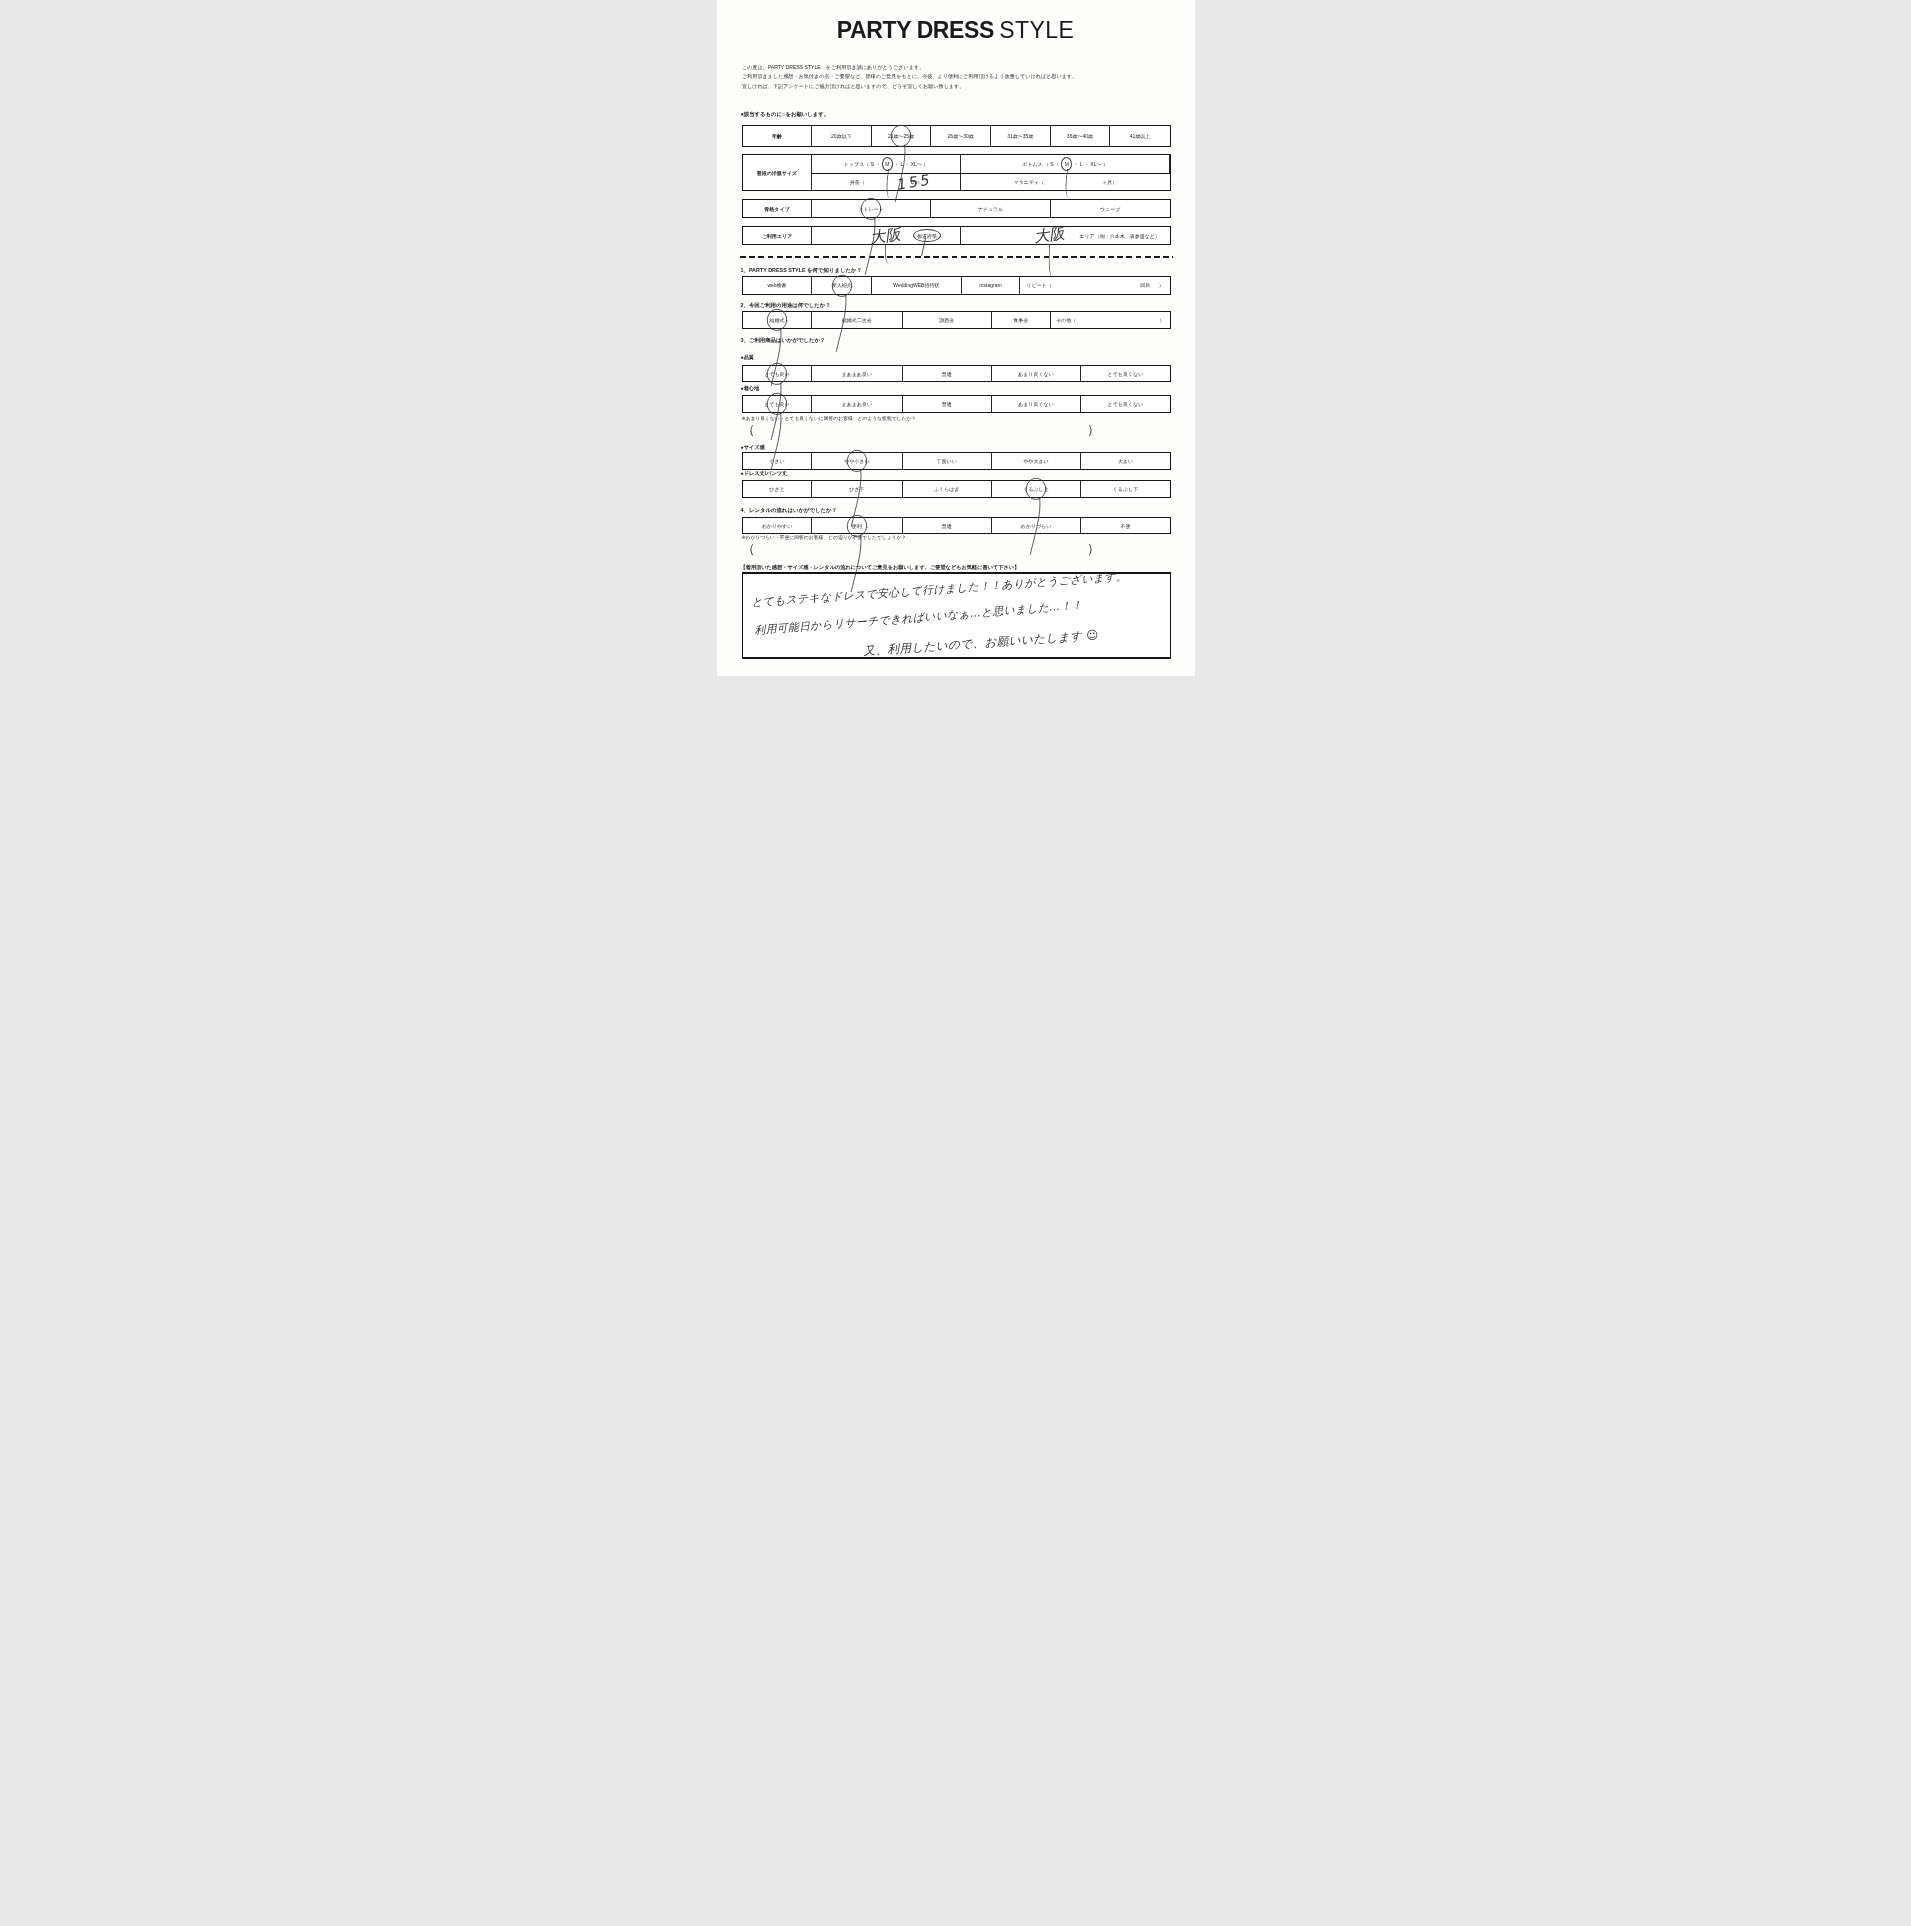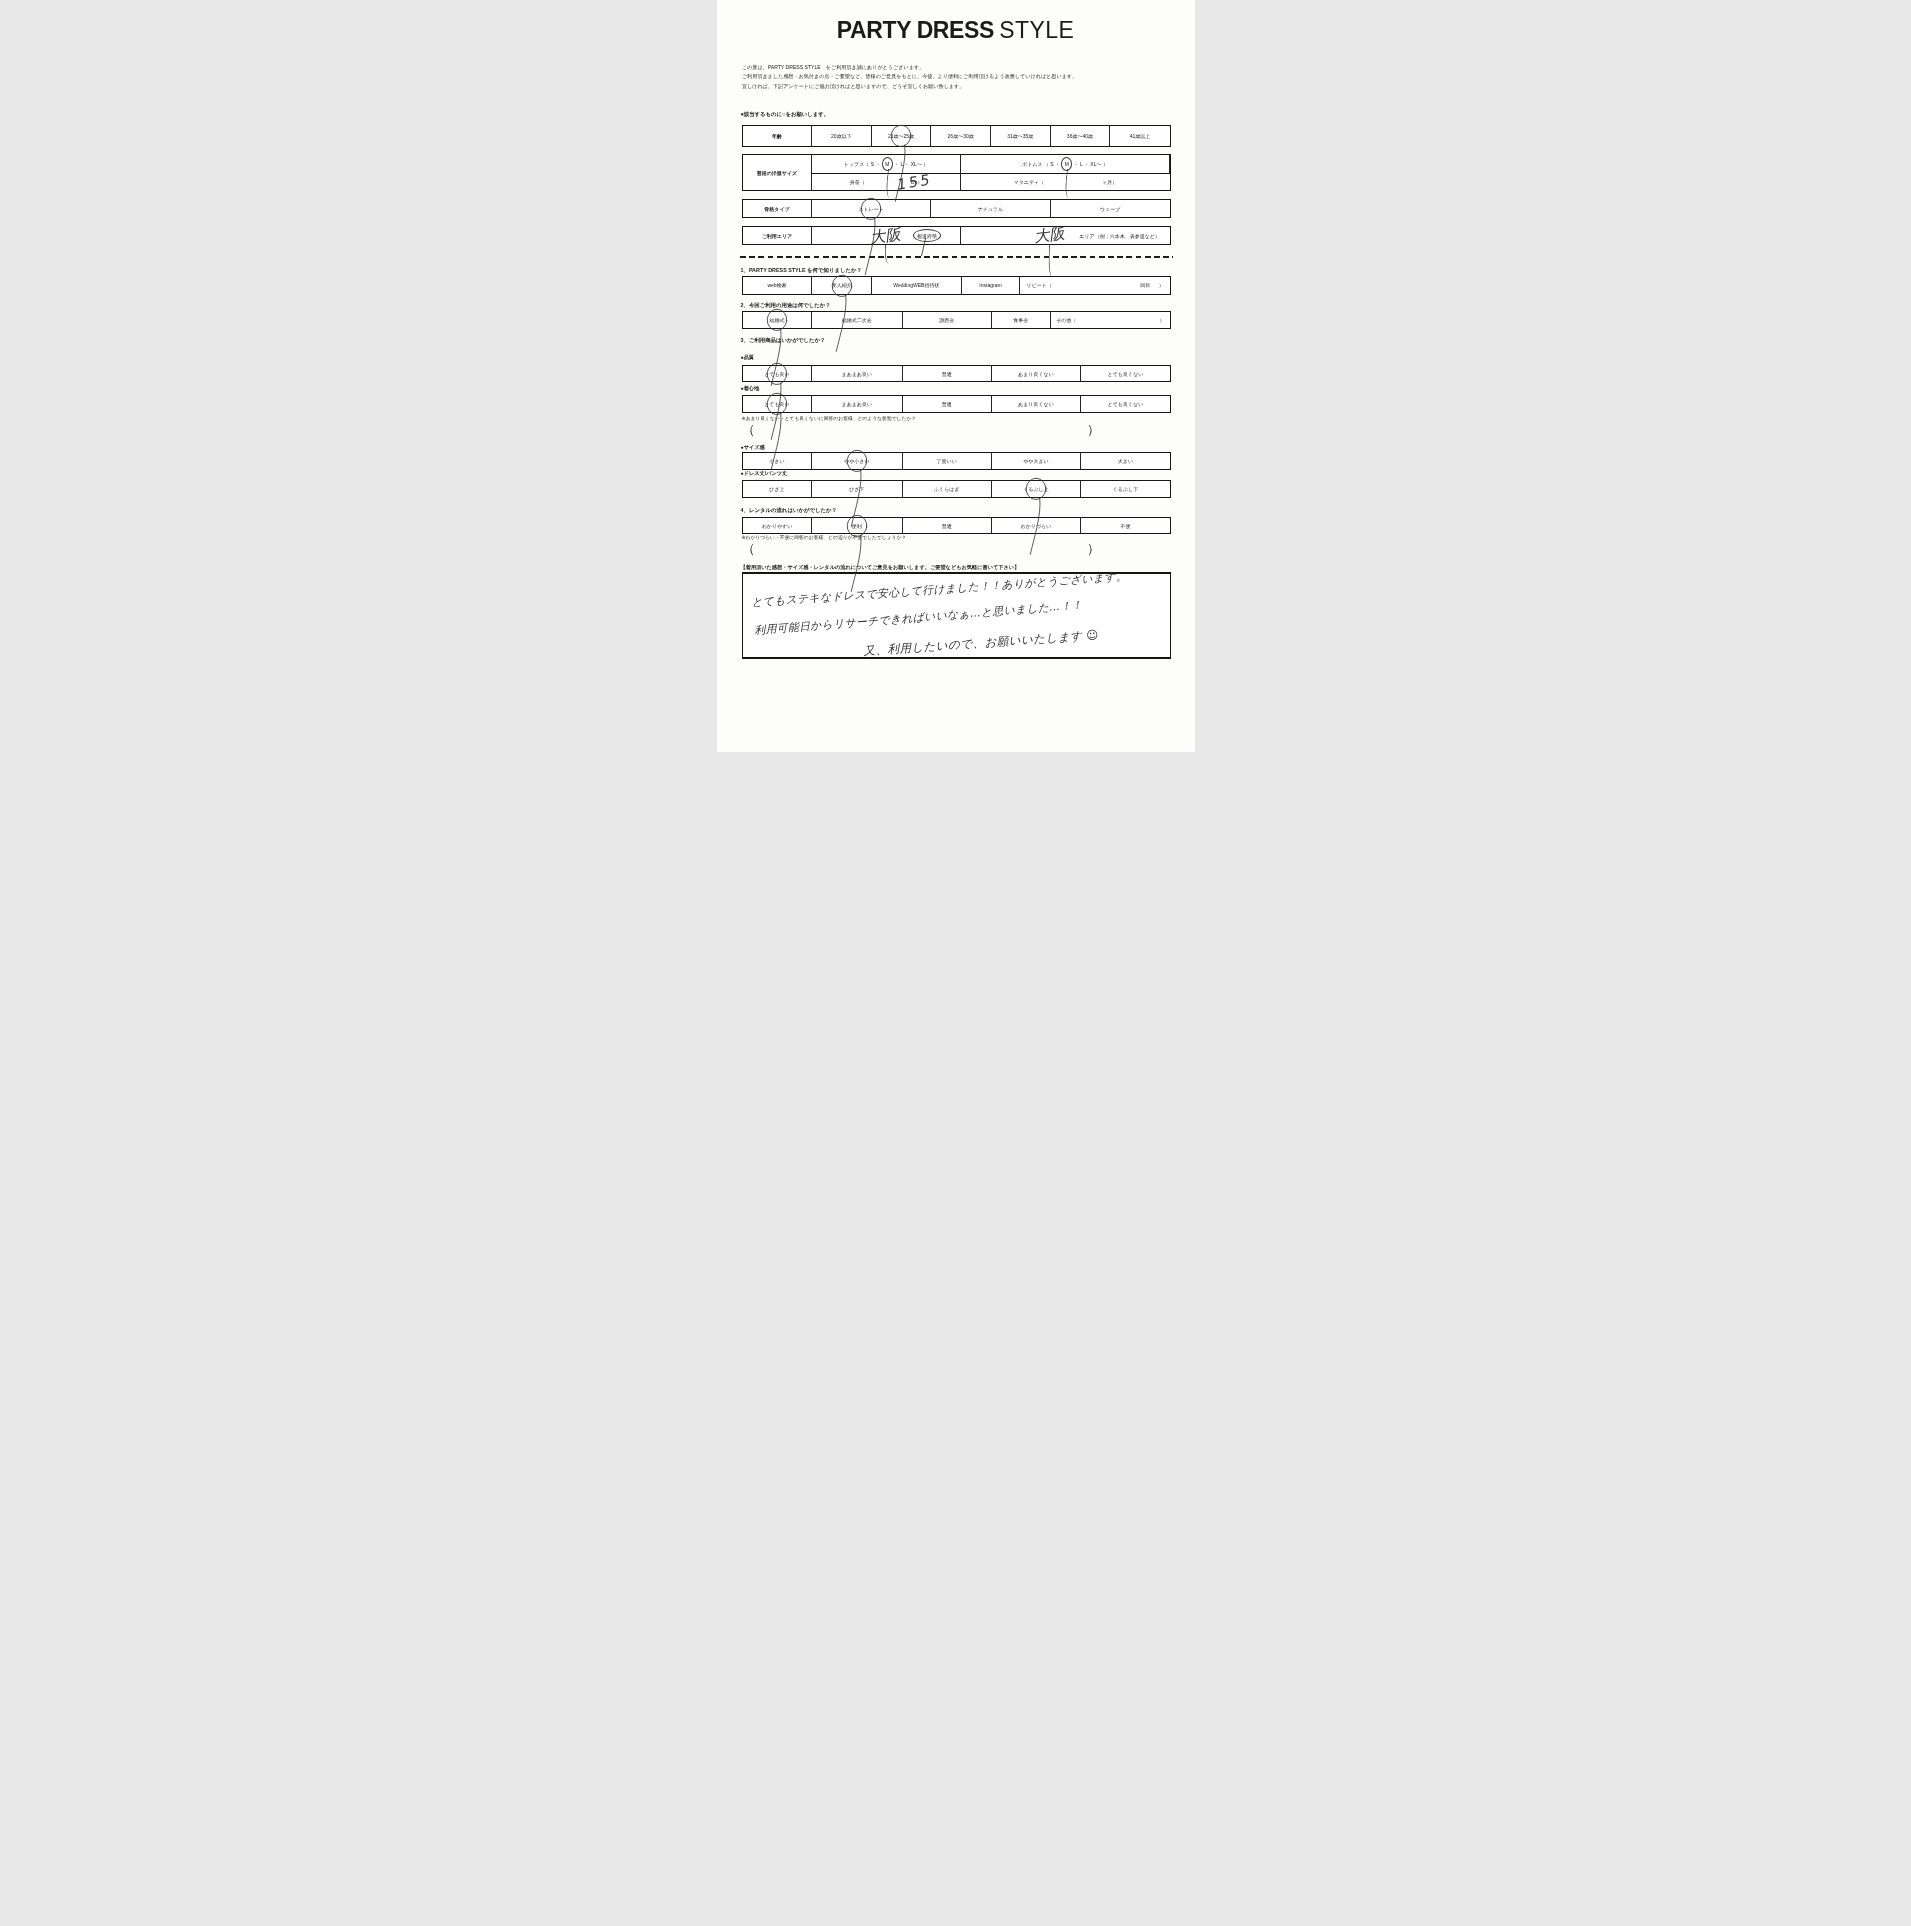--- a/index.html
+++ b/index.html
@@ -1,16 +1,16 @@
 <!DOCTYPE html>
 <html style="font-size:6.2px"><head>
 <meta charset="utf-8">
 <style>
   html,body{margin:0;padding:0;background:#e8e8e8;}
-  #page{position:relative;width:478px;height:752px;background:#fdfdfc;margin:0 auto;
+  #page{position:relative;width:478px;height:676px;background:#fdfdfc;margin:0 auto;
         font-family:"Liberation Sans","DejaVu Sans",sans-serif;color:#1b1b1b;overflow:hidden;}
 
   
   #title{position:absolute;top:17.7px;left:0;width:100%;text-align:center;margin:0;
          font-size:23px;line-height:1;transform:scaleY(1.08);letter-spacing:-0.4px;white-space:nowrap;}
   #title .t-bold{font-weight:800;}
   #title .t-light{font-weight:300;margin-left:5.4px;letter-spacing:0.4px;}
 
   
   #intro{position:absolute;top:63px;left:25.4px;width:431px;font-size:5.1px;line-height:1.85;}

